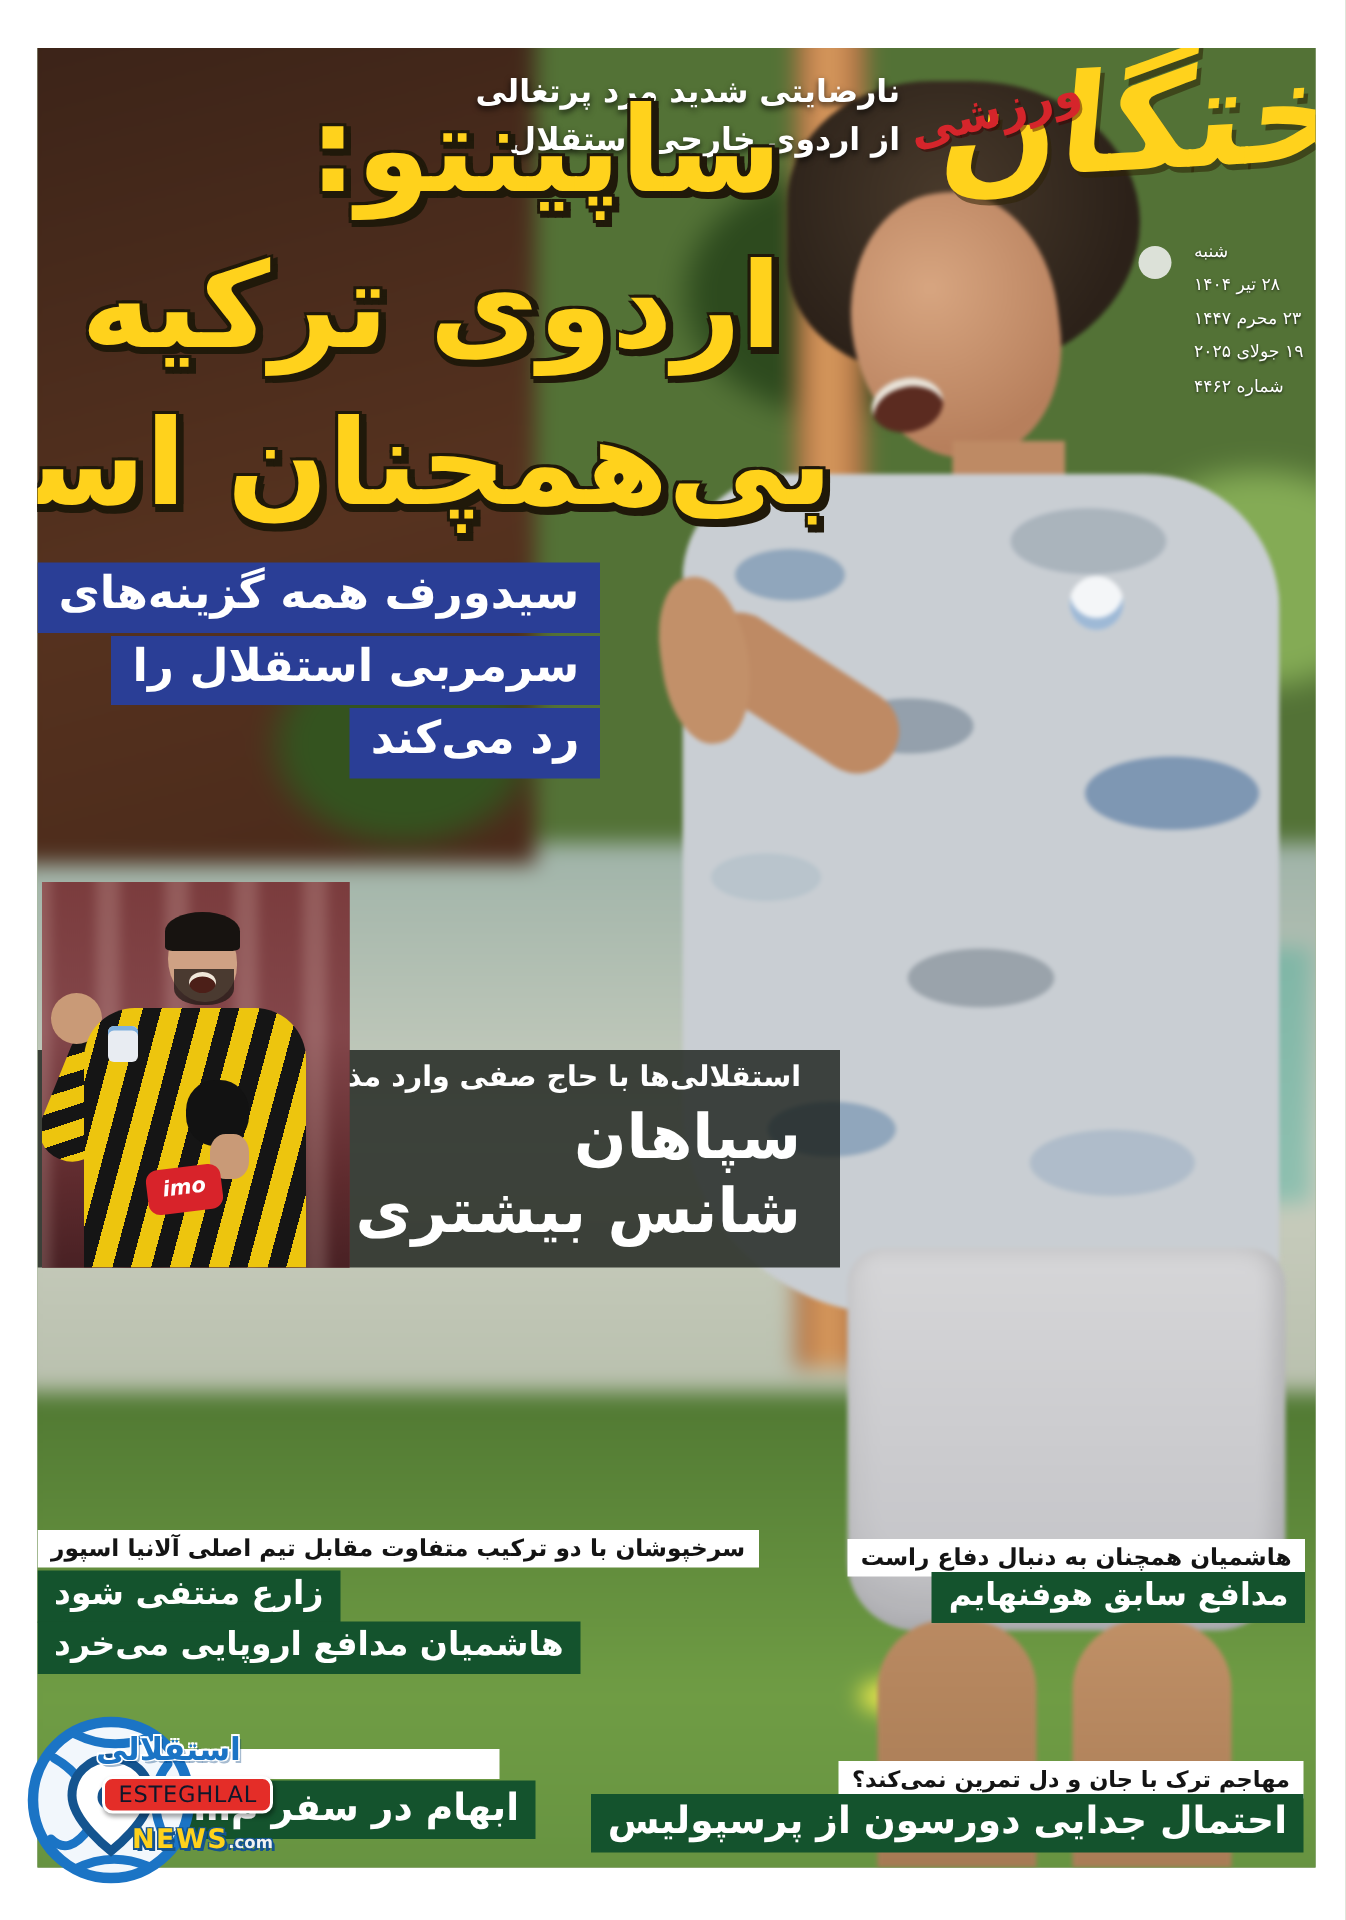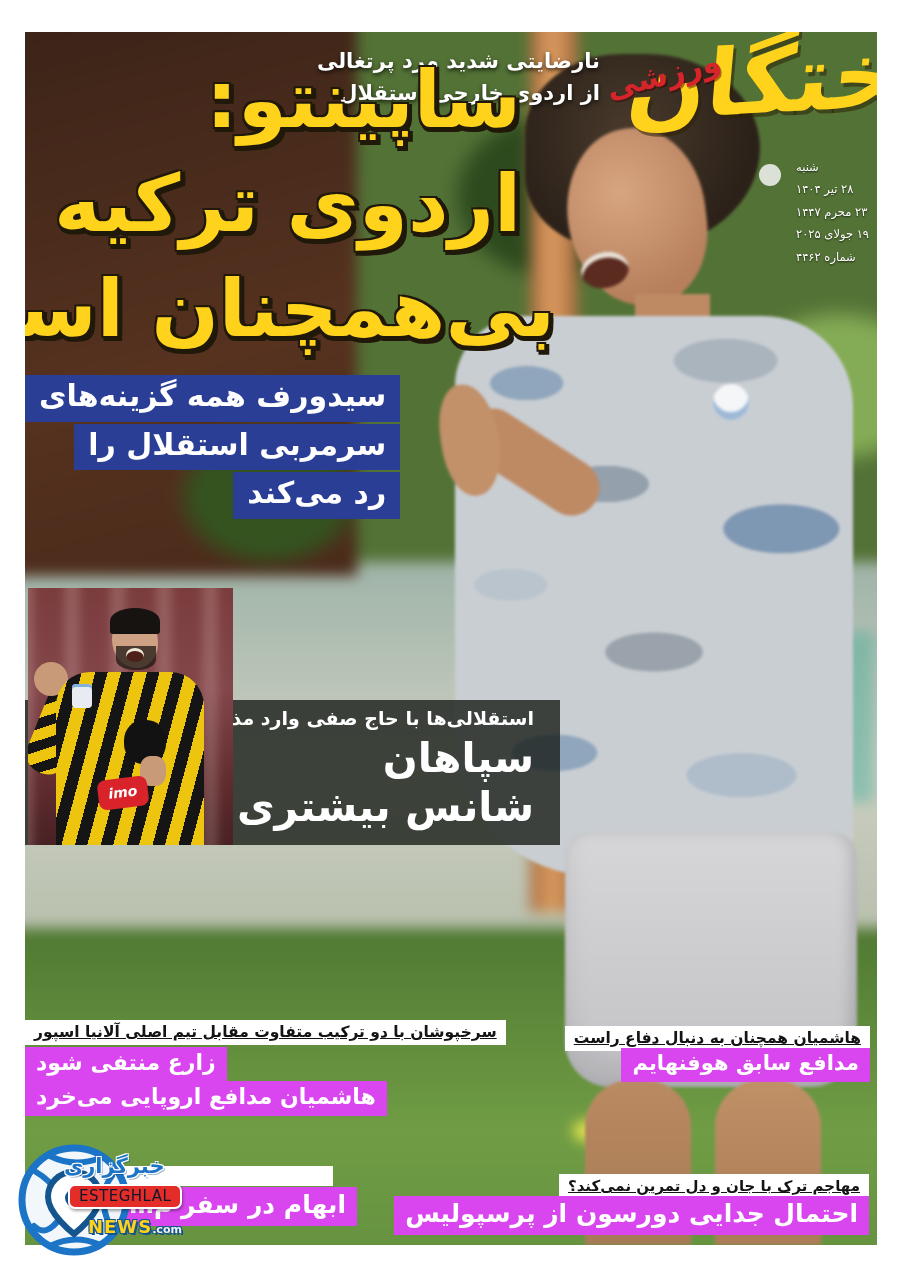--- a/index.html
+++ b/index.html
@@ -99,22 +99,22 @@
   .pl-arm-l { left:8px; top:96px; width:42px; height:92px; border-radius:20px; transform:rotate(22deg);
     background:repeating-linear-gradient(140deg,#edc50e 0 11px,#151515 11px 21px); }
   .pl-fist-l { left:6px; top:74px; width:34px; height:34px; background:#c99a77; border-radius:50%; }
   .pl-glove { left:96px; top:132px; width:42px; height:44px; background:#121212; border-radius:46%; }
   .pl-wrist { left:112px; top:168px; width:26px; height:30px; background:#c99a77; border-radius:40%; }
   .pl-badge { left:44px; top:96px; width:20px; height:24px; background:#e8ecf2; border-radius:4px; box-shadow:inset 0 3px 0 #7fb0de; }
   .pl-patch { left:70px; top:190px; width:50px; height:30px; background:#d8232a; border-radius:8px; transform:rotate(-7deg);
     color:#fff; font-weight:bold; font-style:italic; font-size:14px; text-align:center; line-height:28px; }
 
   
-  .kicker-strip { position:absolute; z-index:14; background:#ffffff; color:#141414; font-weight:bold; font-size:15.5px; padding:3px 9px 4px; white-space:nowrap;text-decoration:underline; }
-  .red-strip { position:absolute; z-index:14; background:#d946ef; color:#fff; font-weight:bold; padding:3px 11px 7px; white-space:nowrap; }
+  .kicker-strip { position:absolute; z-index:14; background:#ffffff; color:#141414; font-weight:bold; font-size:15.5px; padding:3px 9px 4px; white-space:nowrap; }
+  .red-strip { position:absolute; z-index:14; background:#14532d; color:#fff; font-weight:bold; padding:3px 11px 7px; white-space:nowrap; }
 
   .bl1-kicker { left:0; top:988px; }
   .bl1-red1 { left:0; top:1015px; font-size:22px; }
   .bl1-red2 { left:0; top:1049px; font-size:22px; }
 
   .br1-kicker { right:7px; top:994px; }
   .br1-red1 { right:7px; top:1016px; font-size:21px; }
   .br1-red2 { right:7px; top:1047px; font-size:21px; }
 
   .br2-kicker { right:8px; top:1142px; font-size:15px; }
@@ -225,17 +225,17 @@
   <div class="watermark">
     <svg class="wm-ball" width="116" height="116" viewBox="0 0 116 116">
       <circle cx="58" cy="58" r="52" fill="#f2f7fc" stroke="#1b74c5" stroke-width="7"></circle>
       <path d="M20 30 Q48 46 44 76 Q30 96 18 84" fill="none" stroke="#1b74c5" stroke-width="6" stroke-linecap="round"></path>
       <path d="M34 14 Q58 26 84 16" fill="none" stroke="#1b74c5" stroke-width="6" stroke-linecap="round"></path>
       <path d="M96 34 Q80 54 94 84" fill="none" stroke="#1b74c5" stroke-width="6" stroke-linecap="round"></path>
       <path d="M34 104 Q58 92 82 102" fill="none" stroke="#1b74c5" stroke-width="6" stroke-linecap="round"></path>
       <path d="M58 30 c-15 0 -26 11 -26 25 c0 17 26 37 26 37 c0 0 26 -20 26 -37 c0 -14 -11 -25 -26 -25 z" fill="#ffffff" stroke="#14548f" stroke-width="6"></path>
       <circle cx="58" cy="56" r="9" fill="#14548f"></circle>
     </svg>
-    <div class="wm-agency" dir="rtl">خبرگزاری</div>
+    <div class="wm-agency" dir="rtl">استقلالی</div>
     <div class="wm-red">ESTEGHLAL</div>
     <div class="wm-news"><span>NEWS</span><span class="dom">.com</span></div>
   </div>
 </div>
 
 </body></html>

